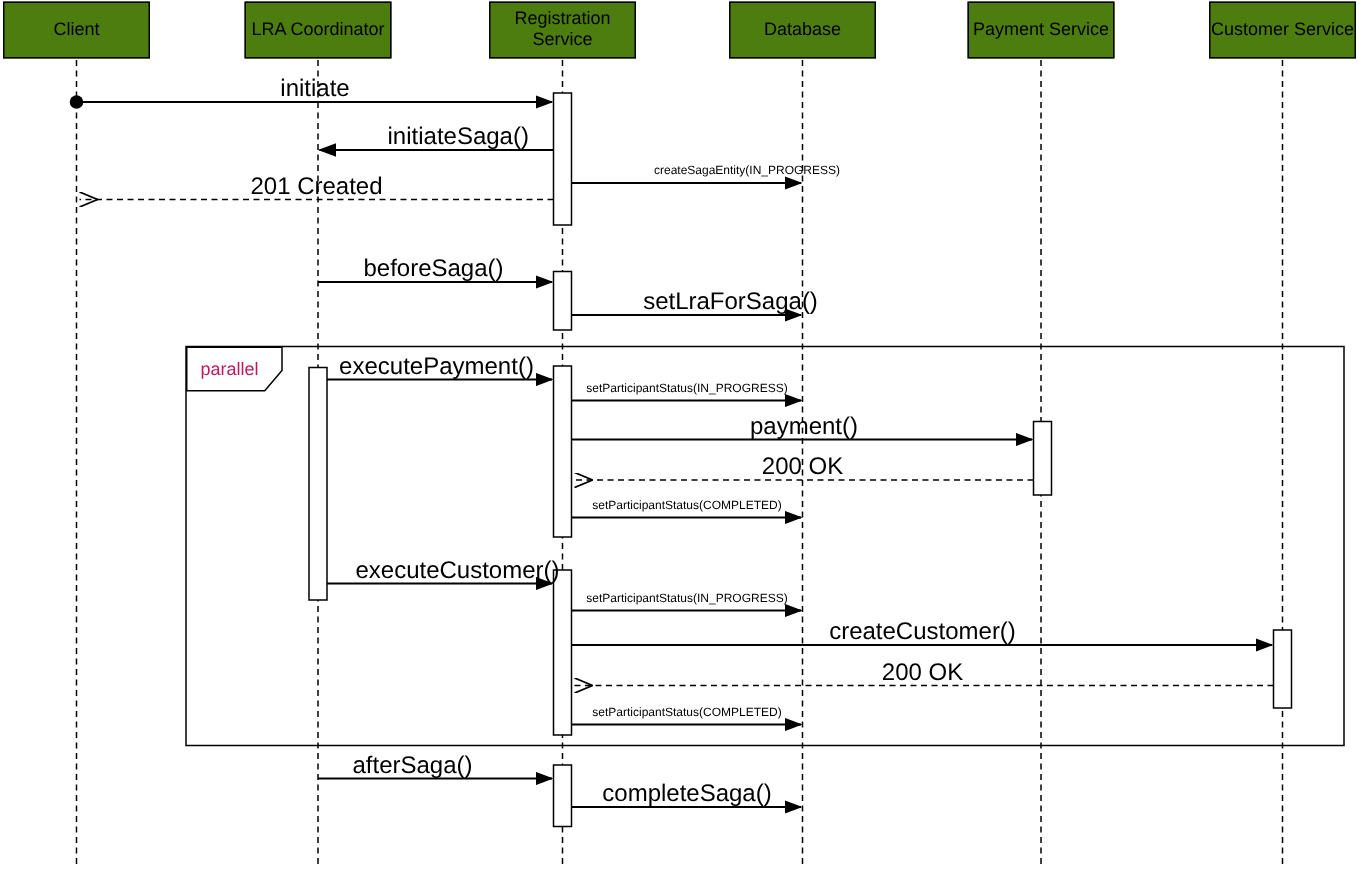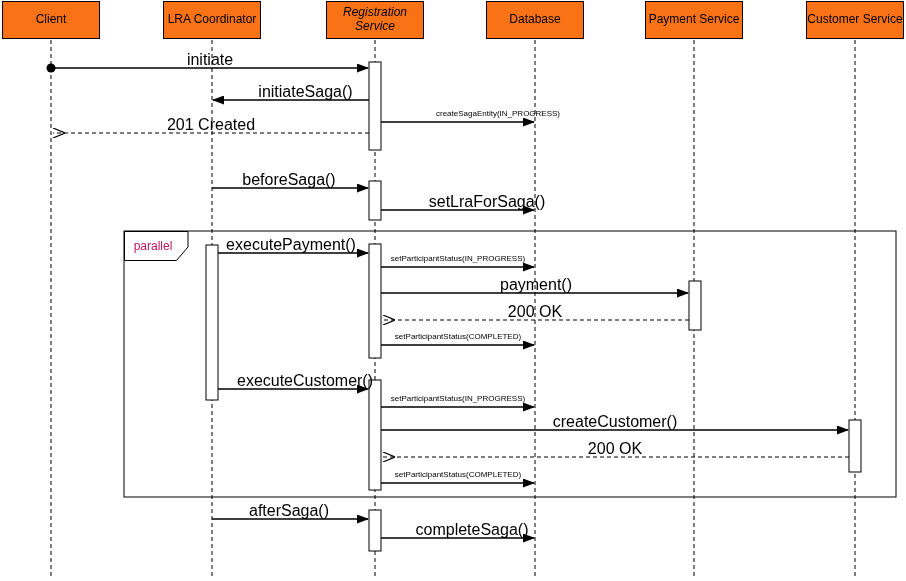--- a/index.html
+++ b/index.html
@@ -19,35 +19,34 @@
     position: absolute;
     left: 0;
     top: 0;
   }
   .participant {
     position: absolute;
     top: 1px;
     height: 38px;
     width: 98px;
     border: 1px solid #000000;
-    background: #f97316;
+    background: #4d7c0f;
     box-sizing: border-box;
     display: flex;
     align-items: center;
     justify-content: center;
     text-align: center;
     font-size: 12px;
     color: #000000;
     white-space: nowrap;
     line-height: 1.15;
   }
   .participant.wrap {
     white-space: normal;
     padding: 0 10px;
-    font-style: italic;
   }
   .msg-label {
     position: absolute;
     transform: translateX(-50%);
     font-size: 16px;
     color: #000000;
     white-space: nowrap;
     line-height: 1;
   }
   .msg-label.small {
@@ -155,16 +154,16 @@
   <span class="msg-label" style="left:291px; top:237px;">executePayment()</span>
   <span class="msg-label small" style="left:458px; top:255px;">setParticipantStatus(IN_PROGRESS)</span>
   <span class="msg-label" style="left:536px; top:277px;">payment()</span>
   <span class="msg-label" style="left:535px; top:304px;">200 OK</span>
   <span class="msg-label small" style="left:458px; top:333px;">setParticipantStatus(COMPLETED)</span>
   <span class="msg-label" style="left:290px; top:373px;margin-left:15px;">executeCustomer()</span>
   <span class="msg-label small" style="left:458px; top:395px;">setParticipantStatus(IN_PROGRESS)</span>
   <span class="msg-label" style="left:615px; top:414px;">createCustomer()</span>
   <span class="msg-label" style="left:615px; top:441px;">200 OK</span>
   <span class="msg-label small" style="left:458px; top:471px;">setParticipantStatus(COMPLETED)</span>
-  <span class="msg-label" style="left:289px; top:503px;">afterSaga()</span>
-  <span class="msg-label" style="left:472px; top:522px;">completeSaga()</span>
+  <span class="msg-label" style="left:275px; top:503px;">afterSaga()</span>
+  <span class="msg-label" style="left:458px; top:522px;">completeSaga()</span>
 
 </div>
 
 </body></html>

